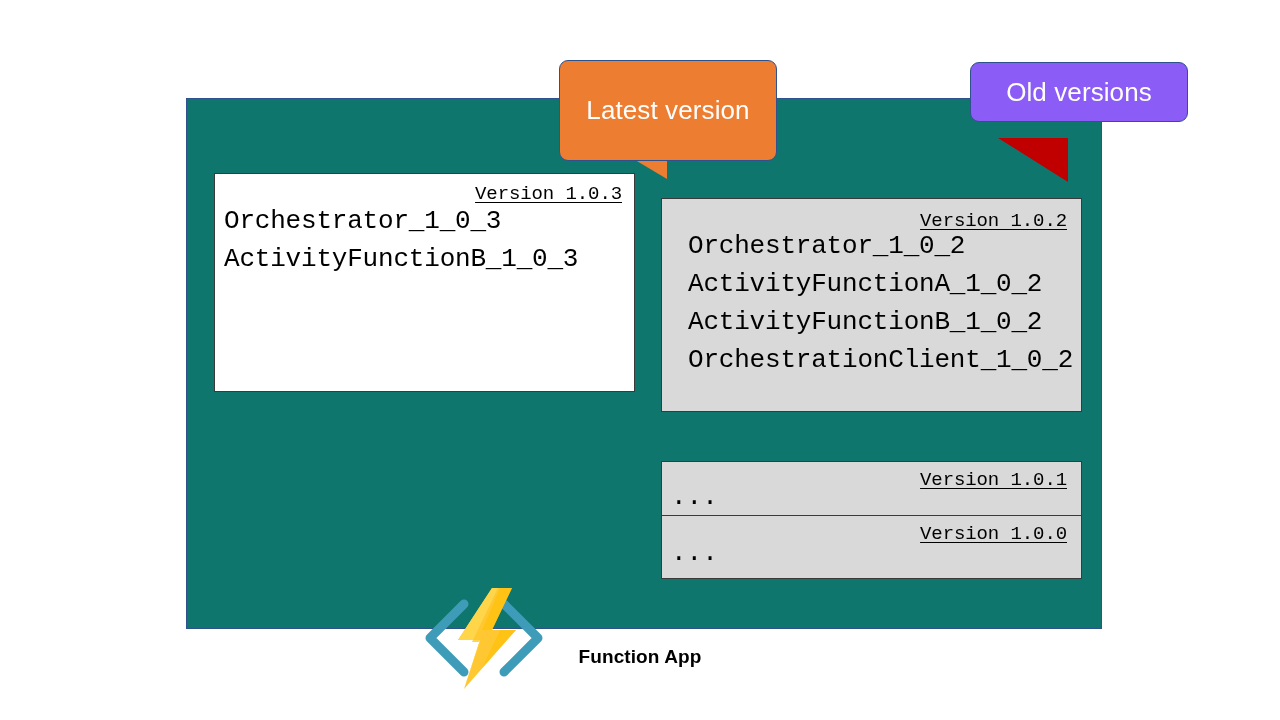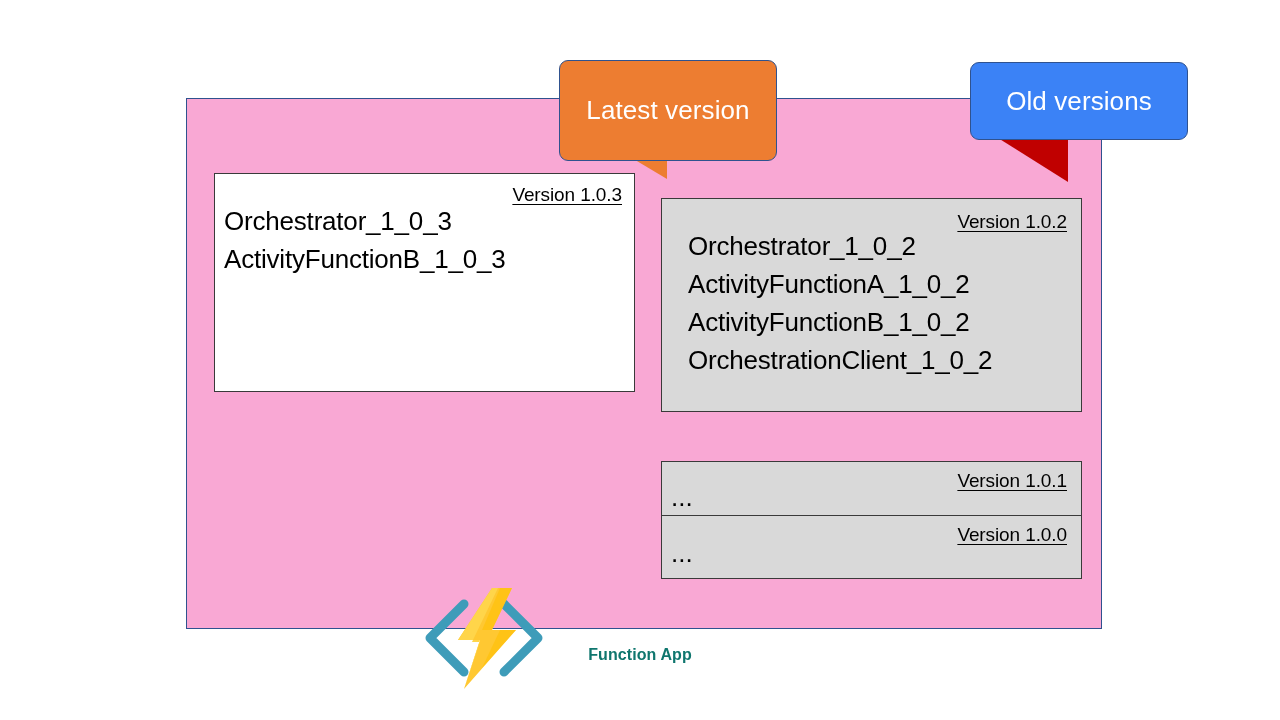--- a/index.html
+++ b/index.html
@@ -16,23 +16,24 @@
     -webkit-font-smoothing: antialiased;
   }
 
   
   #function-app-container {
     position: absolute;
     left: 186px;
     top: 98px;
     width: 916px;
     height: 531px;
-    background: #f9a8d4;
+    background: #0f766e;
     border: 1px solid #2F528F;
     box-sizing: border-box;
+    font-family: Liberation Mono, monospace;
   }
 
   
   .version-card {
     position: absolute;
     box-sizing: border-box;
     border: 1px solid #3A3A3A;
   }
   .version-card.latest {
     background: #FFFFFF;
@@ -168,22 +169,22 @@
     top: 76px;
     border-left: 6px solid transparent;
     border-right: 72px solid #ED7D31;
     border-bottom: 43px solid transparent;
   }
 
   #callout-old .callout-body {
     left: 0;
     top: 0;
     width: 218px;
-    height: 78px;
-    background: #3b82f6;
+    height: 60px;
+    background: #8b5cf6;
     border: 1px solid #2F528F;
   }
   #callout-old .callout-tail {
     left: 22px;
     top: 76px;
     border-left: 6px solid transparent;
     border-right: 70px solid #C00000;
     border-bottom: 44px solid transparent;
   }
 
@@ -199,23 +200,23 @@
     height: 105px;
   }
 
   
   #function-app-caption {
     position: absolute;
     left: 0;
     top: 646px;
     width: 1280px;
     text-align: center;
-    font-size: 16px;
+    font-size: 19px;
     font-weight: bold;
-    color: #0f766e;
+    color: #000000;
     letter-spacing: 0.1px;
   }
 </style>
 </head>
 <body>
 
 <div id="function-app-container">
 
   <div id="card-latest" class="version-card latest">
     <div class="version-label-row">

